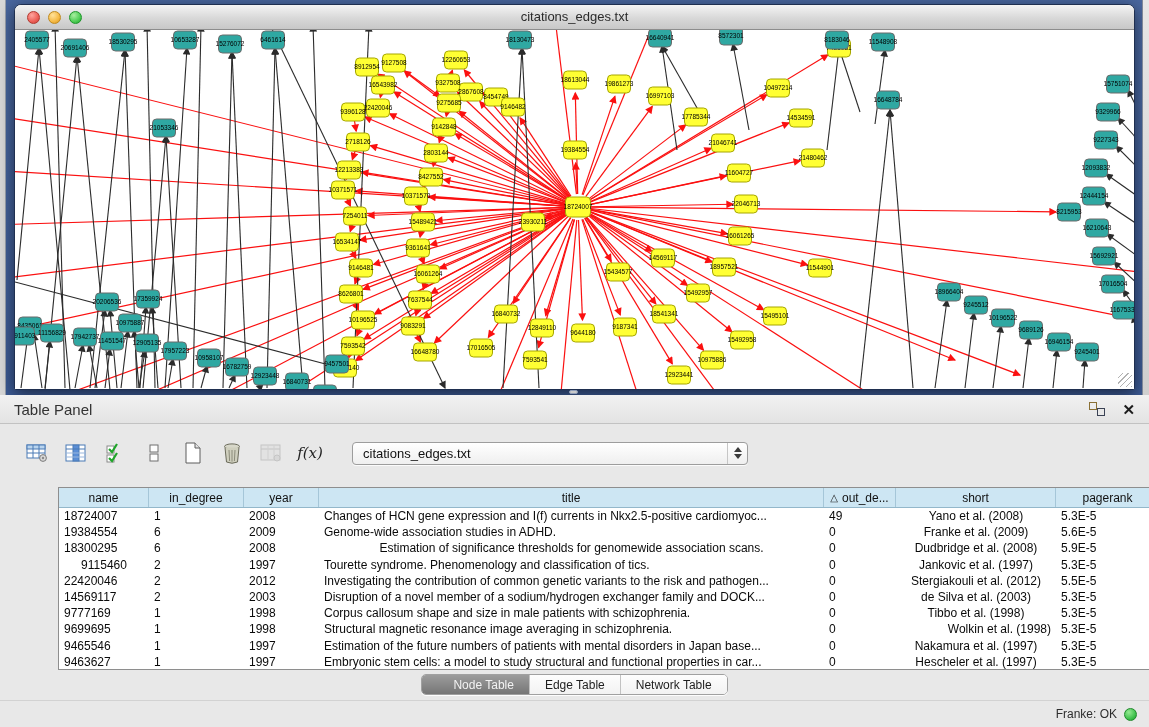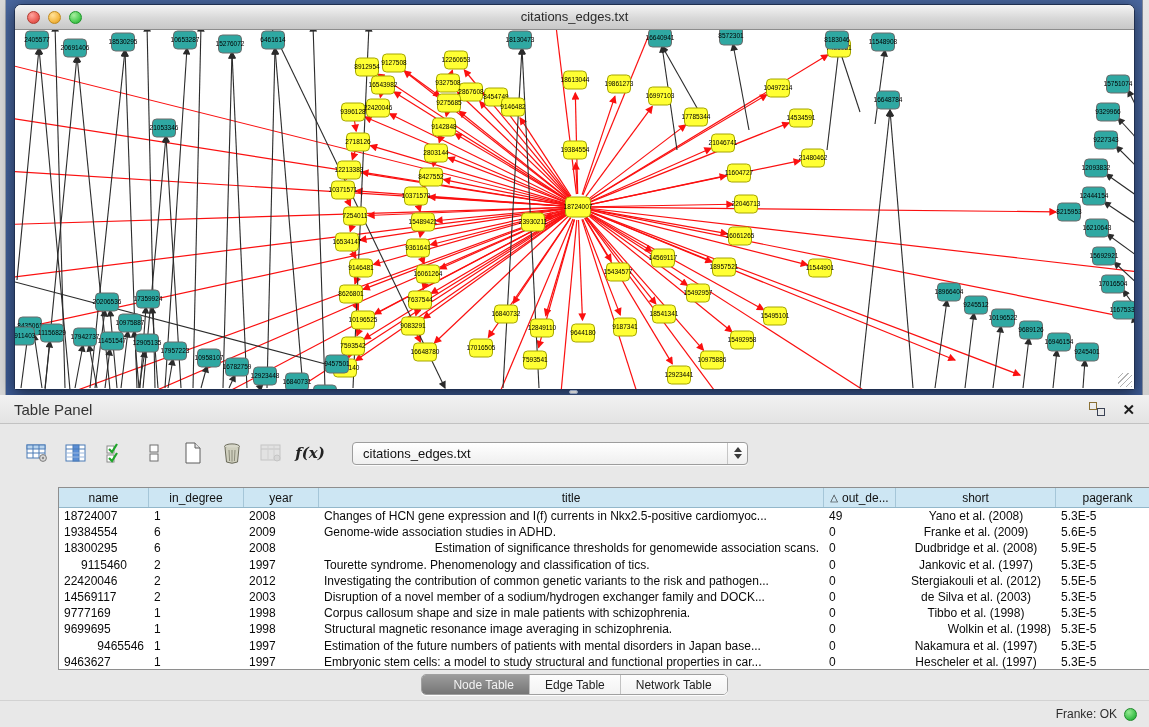--- a/index.html
+++ b/index.html
@@ -37,21 +37,21 @@
                   display:flex; align-items:center; padding:0 14px; }
   .panel-title { font-size:15px; color:#333; flex:1; }
   .float-icon { width:18px; height:16px; position:relative; cursor:pointer; }
   .float-icon .sq1 { position:absolute; left:1px; top:1px; width:8px; height:8px; border:1.5px solid #8a7034; background:transparent; }
   .float-icon .sq2 { position:absolute; right:1px; bottom:1px; width:8px; height:8px; border:1.5px solid #3a4254; background:#e8e8e8; }
   .close-icon { margin-left:16px; font-size:15px; font-weight:bold; color:#1c1c1c; cursor:pointer; line-height:1; }
 
   .toolbar { margin-top:12px; height:34px; display:flex; align-items:center; padding-left:24px; }
   .tool { width:26px; height:28px; margin-right:13px; display:flex; align-items:center; justify-content:center; cursor:pointer; }
   .tool.disabled { opacity:.45; cursor:default; }
-  .fx { font-family:"DejaVu Serif",serif; font-style:italic; font-weight:bold; font-size:15px; color:#222; }
+  .fx { font-family:"DejaVu Serif",serif; font-style:italic; font-weight:normal; font-size:15px; color:#222; }
   .combo { margin-left:16px; width:396px; height:23px; border:1px solid #9d9d9d; border-radius:4px;
            background:linear-gradient(#ffffff,#efefef); display:flex; align-items:center;
            font-size:13px; color:#111; padding-left:10px; position:relative; cursor:pointer;
            box-shadow:0 1px 0 rgba(255,255,255,.8); }
   .combo-arrows { position:absolute; right:0; top:0; width:20px; height:21px; border-left:1px solid #c6c6c6;
                   display:flex; flex-direction:column; align-items:center; justify-content:center; }
   .combo-arrows .up { width:0; height:0; border-left:4px solid transparent; border-right:4px solid transparent;
                       border-bottom:5px solid #3b3b3b; margin-bottom:2px; }
   .combo-arrows .dn { width:0; height:0; border-left:4px solid transparent; border-right:4px solid transparent;
                       border-top:5px solid #3b3b3b; }
@@ -630,21 +630,21 @@
           <div class="cell" style="width: 75px; text-align: left;">2009</div>
           <div class="cell" style="width: 505px; text-align: left;">Genome-wide association studies in ADHD.</div>
           <div class="cell" style="width: 72px; text-align: left;">0</div>
           <div class="cell" style="width: 160px; text-align: center;">Franke et al. (2009)</div>
           <div class="cell" style="width: 104px; text-align: left;">5.6E-5</div>
         </div>
         <div class="row">
           <div class="cell" style="width: 90px; text-align: left;">18300295</div>
           <div class="cell" style="width: 95px; text-align: left;">6</div>
           <div class="cell" style="width: 75px; text-align: left;">2008</div>
-          <div class="cell" style="width: 505px; text-align: right;">Estimation of significance thresholds for genomewide association scans.</div>
+          <div class="cell" style="width: 505px; text-align: center;">Estimation of significance thresholds for genomewide association scans.</div>
           <div class="cell" style="width: 72px; text-align: left;">0</div>
           <div class="cell" style="width: 160px; text-align: center;">Dudbridge et al. (2008)</div>
           <div class="cell" style="width: 104px; text-align: left;">5.9E-5</div>
         </div>
         <div class="row">
           <div class="cell" style="width: 90px; text-align: center;">9115460</div>
           <div class="cell" style="width: 95px; text-align: left;">2</div>
           <div class="cell" style="width: 75px; text-align: left;">1997</div>
           <div class="cell" style="width: 505px; text-align: left;">Tourette syndrome. Phenomenology and classification of tics.</div>
           <div class="cell" style="width: 72px; text-align: left;">0</div>
@@ -681,21 +681,21 @@
         <div class="row">
           <div class="cell" style="width: 90px; text-align: left;">9699695</div>
           <div class="cell" style="width: 95px; text-align: left;">1</div>
           <div class="cell" style="width: 75px; text-align: left;">1998</div>
           <div class="cell" style="width: 505px; text-align: left;">Structural magnetic resonance image averaging in schizophrenia.</div>
           <div class="cell" style="width: 72px; text-align: left;">0</div>
           <div class="cell" style="width: 160px; text-align: right;">Wolkin et al. (1998)</div>
           <div class="cell" style="width: 104px; text-align: left;">5.3E-5</div>
         </div>
         <div class="row">
-          <div class="cell" style="width: 90px; text-align: right;">9465546</div>
+          <div class="cell" style="width: 90px; text-align: left;">9465546</div>
           <div class="cell" style="width: 95px; text-align: left;">1</div>
           <div class="cell" style="width: 75px; text-align: left;">1997</div>
           <div class="cell" style="width: 505px; text-align: left;">Estimation of the future numbers of patients with mental disorders in Japan base...</div>
           <div class="cell" style="width: 72px; text-align: left;">0</div>
           <div class="cell" style="width: 160px; text-align: center;">Nakamura et al. (1997)</div>
           <div class="cell" style="width: 104px; text-align: left;">5.3E-5</div>
         </div>
         <div class="row">
           <div class="cell" style="width: 90px; text-align: left;">9463627</div>
           <div class="cell" style="width: 95px; text-align: left;">1</div>

